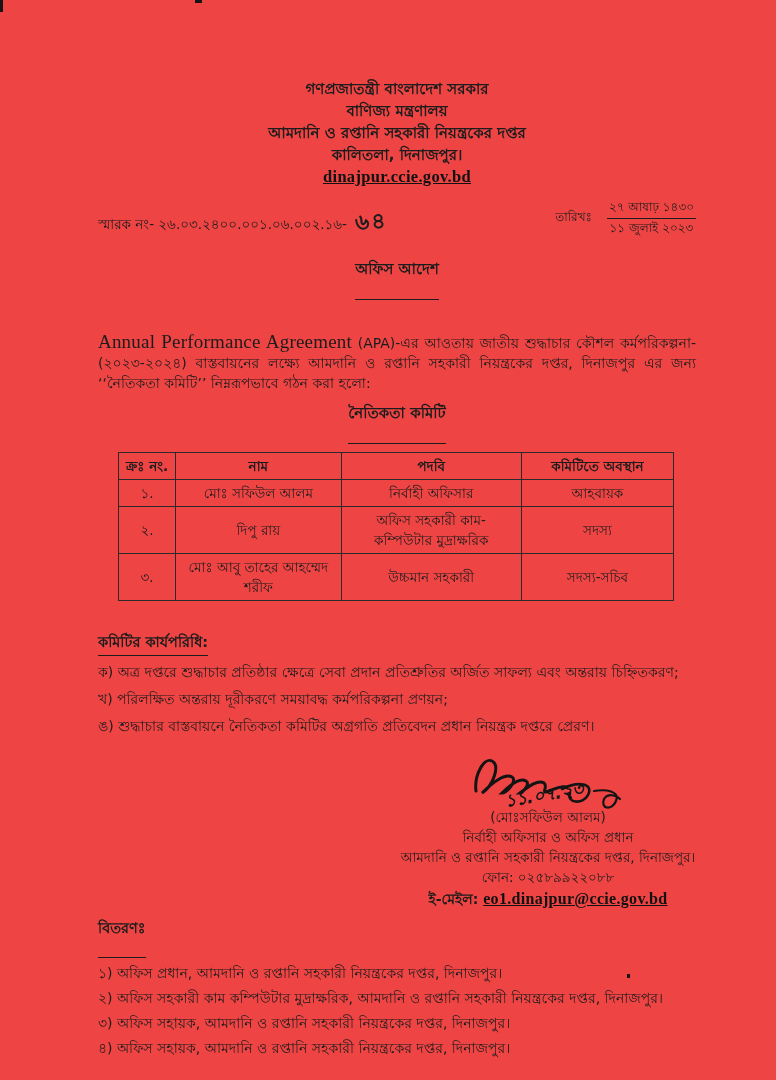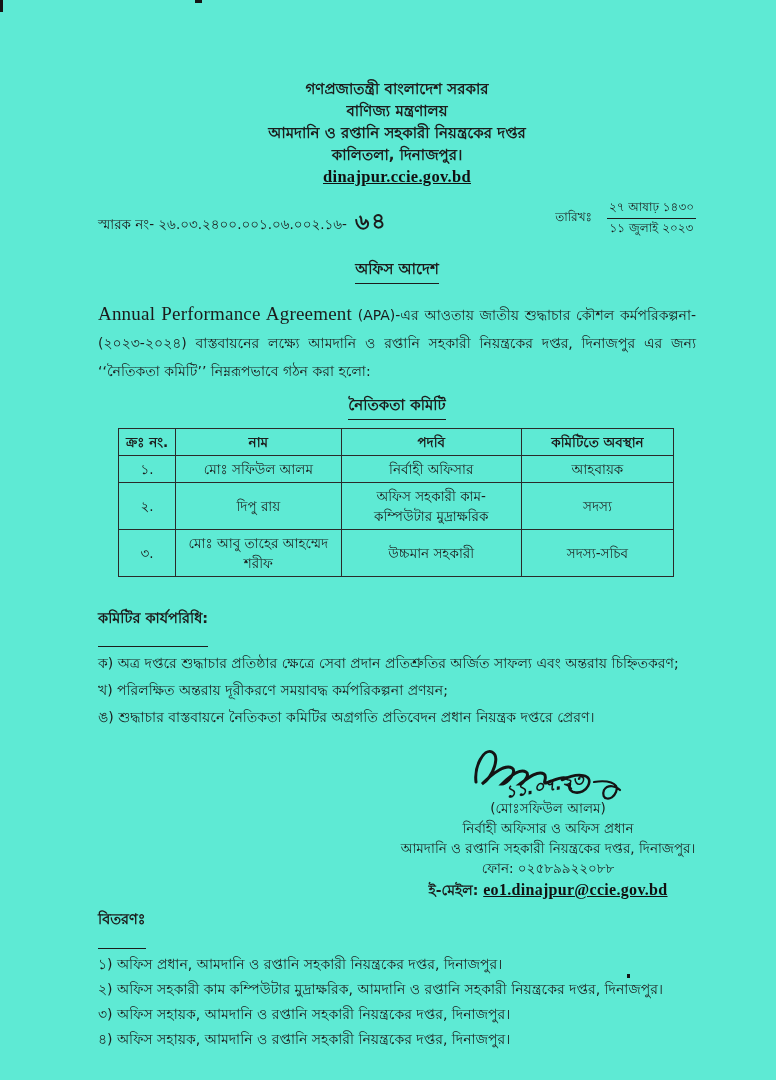--- a/index.html
+++ b/index.html
@@ -1,21 +1,21 @@
 <!DOCTYPE html>
 <html><head>
 <meta charset="utf-8">
 <style>
   * { margin:0; padding:0; box-sizing:border-box; }
   html,body { background:#9a9a9a; }
   .page {
     position:relative;
     width:776px; height:1080px;
     margin:0 auto;
-    background:#5eead4;
+    background:#ef4444;
     color:#1c1c1c;
     font-family:"DejaVu Sans","Liberation Sans",sans-serif;
     font-size:14px;
     overflow:hidden;
   }
   .content { padding:78px 80px 0 98px; }
 
   
   .artifact { position:absolute; background:#151515; }
 
@@ -37,45 +37,45 @@
     transform:rotate(-4deg); margin-left:8px; letter-spacing:2px;
   }
   .date-block { display:flex; align-items:center; gap:15px; font-size:12px; }
   .date-stack { text-align:center; line-height:19px; }
   .date-top { border-bottom:1.6px solid #1c1c1c; padding:0 2px 1px 2px; }
 
   
   .center-head { text-align:center; margin-top:16px; }
   .center-head .hd {
     display:inline-block; font-weight:bold; font-size:15px;
-    border-bottom:1.6px solid #1c1c1c; padding-bottom:1px;
-  }
-
-  
-  .para { margin-top:16px; text-align:justify; line-height:28px; font-size:14px; }
+    border-bottom:1.6px solid #1c1c1c; padding-bottom:17px;
+  }
+
+  
+  .para { margin-top:32px; text-align:justify; line-height:20px; font-size:14px; }
   .eng-lead { font-family:"Liberation Serif",serif; font-size:19px; letter-spacing:.2px; }
 
   
   .tbl-wrap { margin:8px 22px 0 20px; }
   table.committee { width:100%; border-collapse:collapse; font-size:13.5px; }
   table.committee th, table.committee td {
     border:1.4px solid #2a2a2a; text-align:center;
     padding:3px 6px; line-height:20px; vertical-align:middle;
   }
   table.committee th { font-weight:bold; }
   table.committee col.c1 { width:10.3%; }
   table.committee col.c2 { width:29.8%; }
   table.committee col.c3 { width:32.5%; }
   table.committee col.c4 { width:27.4%; }
 
   
   .scope { margin-top:30px; }
   .scope-title {
     display:inline-block; font-weight:bold; font-size:14.5px;
-    border-bottom:1.6px solid #1c1c1c; padding-bottom:15px;
+    border-bottom:1.6px solid #1c1c1c; padding-bottom:0;
   }
   .scope-item {
     margin-top:6px; line-height:21px;
     padding-left:24px; text-indent:-24px; text-align:justify;
   }
 
   
   .sig-block { width:344px; margin:14px -24px 0 auto; text-align:center; line-height:20px; }
   .sig-scrawl { height:64px; position:relative; }
   .sig-scrawl svg { position:absolute; left:78px; top:0; }

